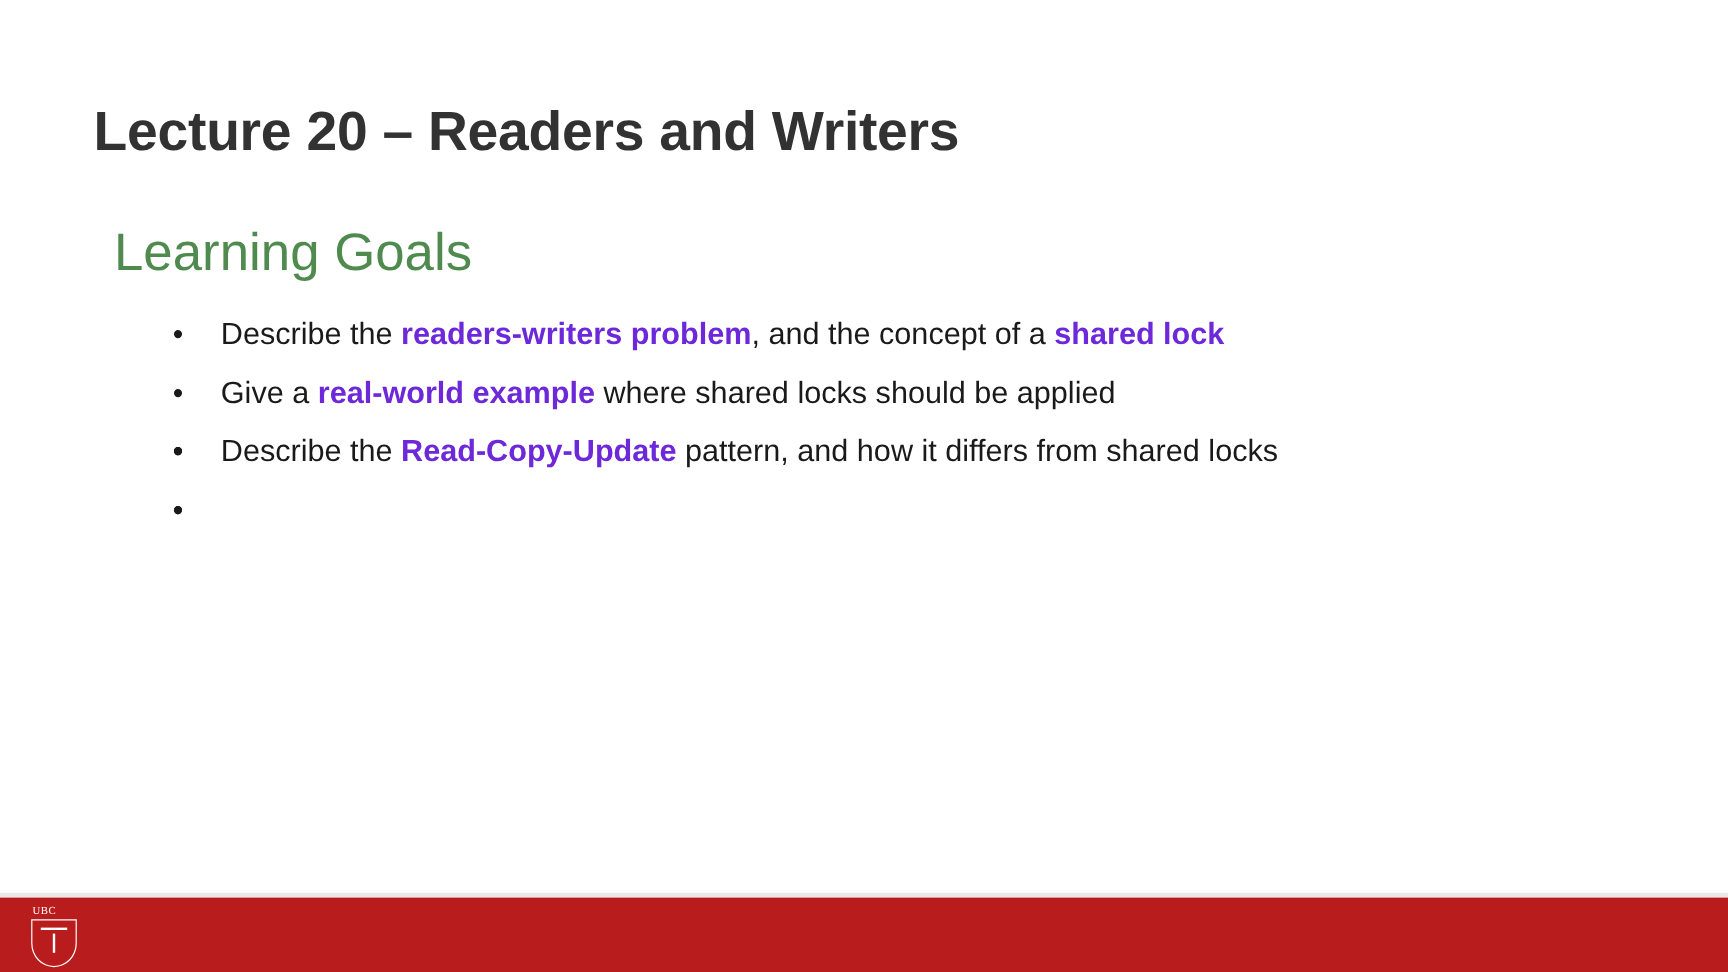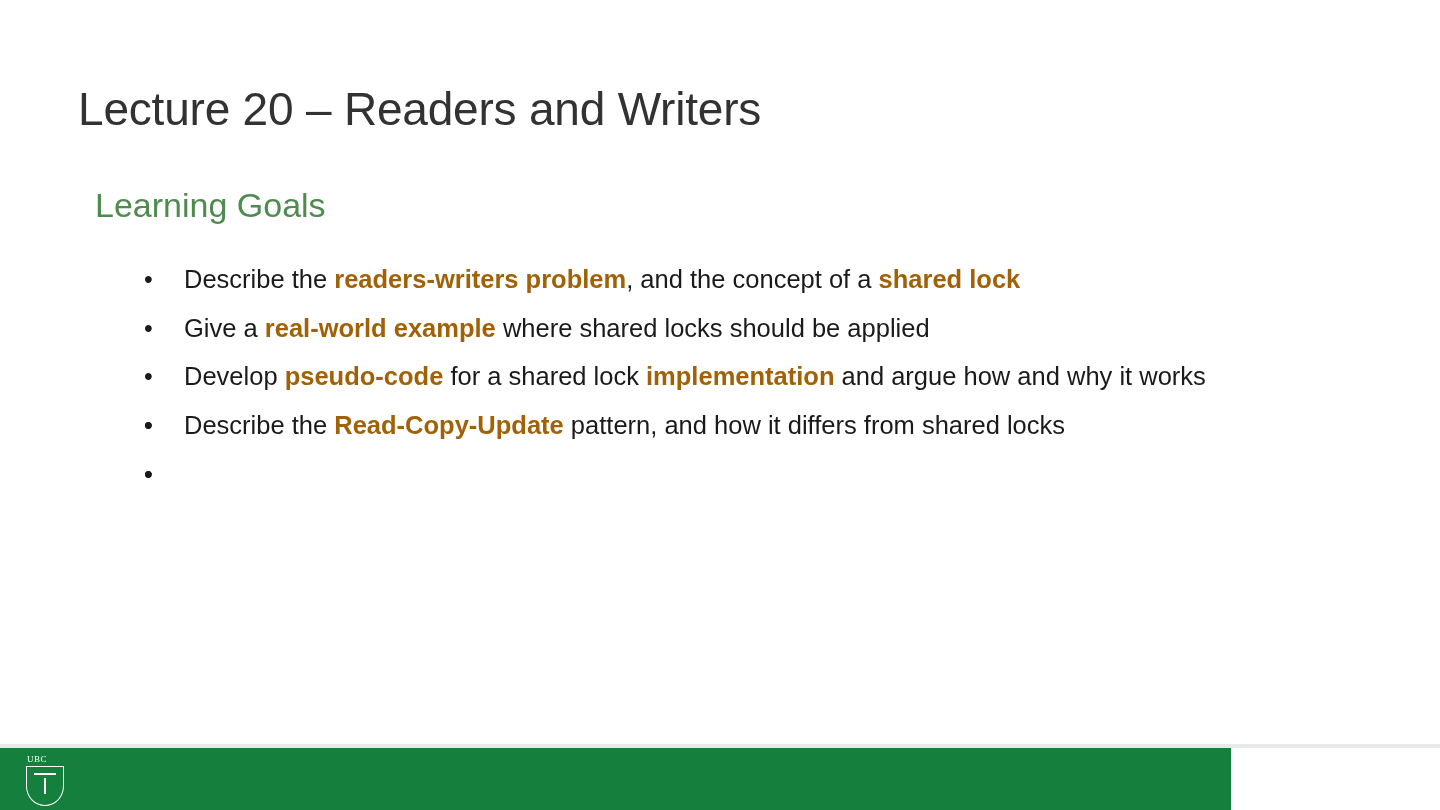--- a/index.html
+++ b/index.html
@@ -17,30 +17,30 @@
     position: relative;
     width: 1440px;
     height: 810px;
     background: #ffffff;
   }
   .slide-title {
     position: absolute;
     left: 78px;
     top: 82px;
     font-size: 46px;
-    font-weight: normal;
+    font-weight: bold;
     color: #323232;
     letter-spacing: -0.2px;
     white-space: nowrap;
   }
   .section-heading {
     position: absolute;
     left: 95px;
     top: 186px;
-    font-size: 34px;
+    font-size: 44px;
     color: #4f8a4f;
     font-weight: normal;
     white-space: nowrap;
   }
   .bullet-list {
     position: absolute;
     left: 138px;
     top: 262px;
     width: 1230px;
     margin: 0;
@@ -57,30 +57,30 @@
   }
   .bullet-item .dot {
     position: absolute;
     left: 6px;
     top: 0px;
     font-size: 25px;
     line-height: 1.36;
     color: #1a1a1a;
   }
   .kw {
-    color: #a16207;
+    color: #6d28d9;
     font-weight: bold;
   }
   .footer-bar {
     position: absolute;
     left: 0;
     bottom: 0;
-    width: 1231px;
+    width: 1440px;
     height: 62px;
-    background: #15803d;
+    background: #b91c1c;
   }
   .footer-rule {
     position: absolute;
     left: 0;
     bottom: 62px;
     width: 1440px;
     height: 4px;
     background: #e9e9e9;
   }
   .ubc-logo {
@@ -135,21 +135,21 @@
 
 <div class="slide">
 
   <div class="slide-title">Lecture 20 – Readers and Writers</div>
 
   <div class="section-heading">Learning Goals</div>
 
   <ul class="bullet-list">
       <li class="bullet-item"><span class="dot">•</span><span><span>Describe the </span><span class="kw">readers-writers problem</span><span>, and the concept of a </span><span class="kw">shared lock</span></span></li>
       <li class="bullet-item"><span class="dot">•</span><span><span>Give a </span><span class="kw">real-world example</span><span> where shared locks should be applied</span></span></li>
-      <li class="bullet-item"><span class="dot">•</span><span><span>Develop </span><span class="kw">pseudo-code</span><span> for a shared lock </span><span class="kw">implementation</span><span> and argue how and why it works</span></span></li>
+      <li class="bullet-item"><span class="dot">•</span></li>
       <li class="bullet-item"><span class="dot">•</span></li>
       <li class="bullet-item"><span class="dot">•</span><span><span>Describe the </span><span class="kw">Read-Copy-Update</span><span> pattern, and how it differs from shared locks</span></span></li>
       <li class="bullet-item"><span class="dot">•</span></li>
       <li class="bullet-item"><span class="dot">•</span></li>
     </ul>
 
   <div class="footer-rule"></div>
   <div class="footer-bar">
     <div class="ubc-logo">
       <div class="ubc-text">UBC</div>

